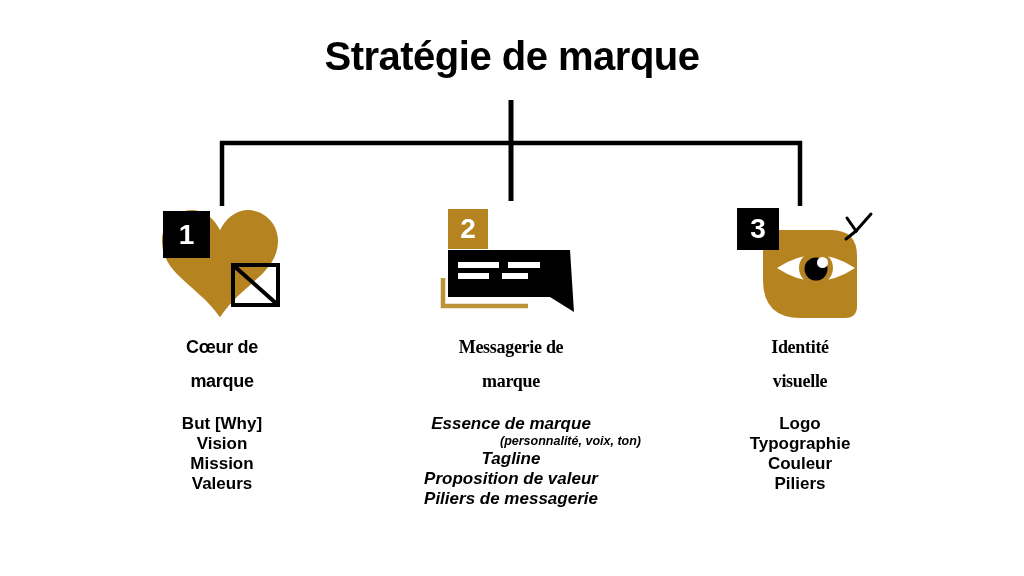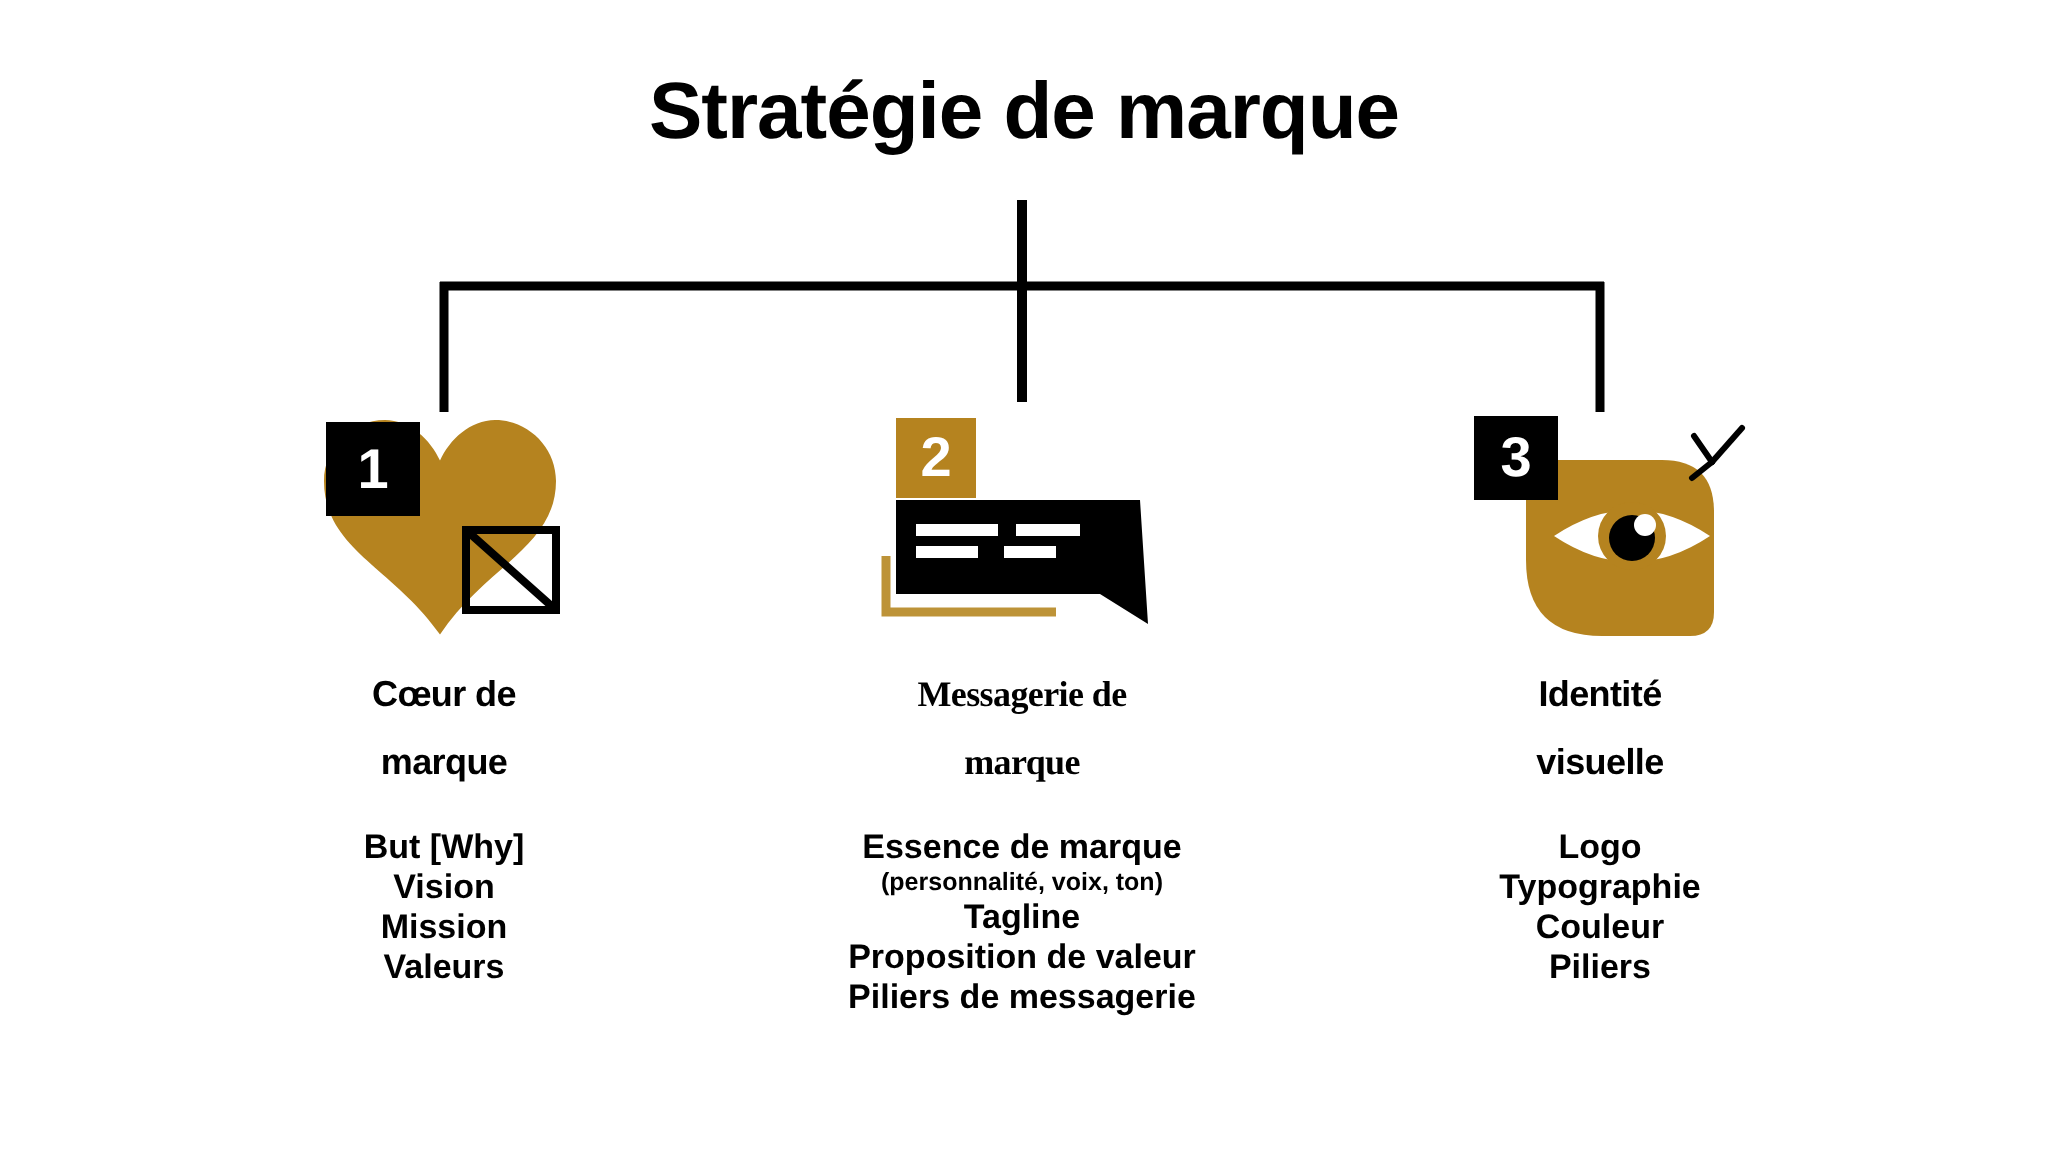--- a/index.html
+++ b/index.html
@@ -46,31 +46,31 @@
     font-weight: bold;
   }
   .heading {
     top: 330px;
     font-size: 18px;
     line-height: 34px;
     letter-spacing: -0.3px;
   }
   .h-1 { left: 122px; width: 200px; }
   .h-2 { left: 391px; width: 240px; font-family: Liberation Serif, serif; }
-  .h-3 { left: 700px; width: 200px; }
+  .h-3 { left: 700px; width: 200px; font-family: Liberation Serif, serif; }
 
   .list {
     top: 414px;
     font-size: 17px;
     line-height: 20px;
   }
   .l-1 { left: 122px; width: 200px; text-align: center; }
-  .l-2 { left: 381px; width: 260px; }
+  .l-2 { left: 381px; width: 260px; font-style: italic; }
   .l-3 { left: 700px; width: 200px; }
-  .list .subnote { font-size: 12.5px; line-height: 15px; }
+  .list .subnote { font-size: 12.5px; line-height: 15px; text-align: right; }
 </style>
 </head>
 <body>
 
 <div class="canvas">
 
   <div class="title">Stratégie de marque</div>
 
   <svg class="tree-svg" width="1024" height="576">
     <line x1="511" y1="100" x2="511" y2="201" stroke="#000" stroke-width="5"></line>

